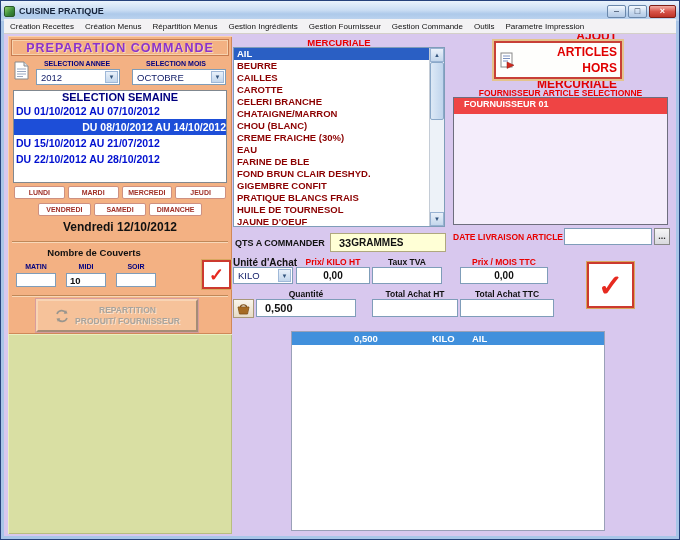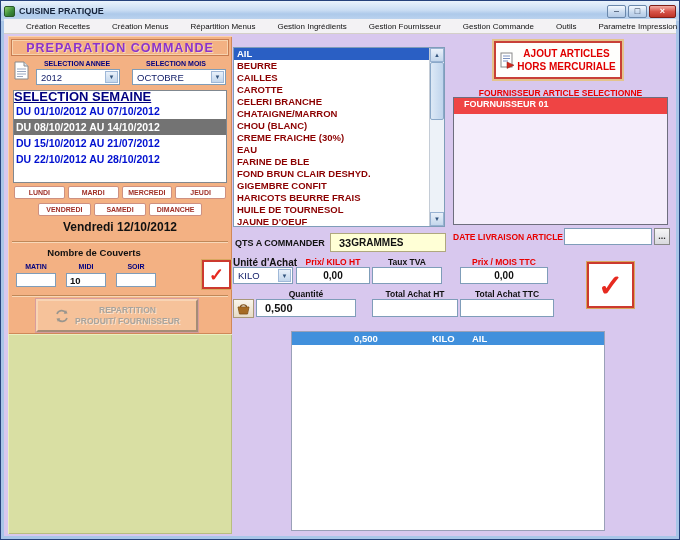--- a/index.html
+++ b/index.html
@@ -5,37 +5,37 @@
   *{box-sizing:border-box;}
   html,body{margin:0;padding:0;width:680px;height:540px;}
   body{font-family:"Liberation Sans",sans-serif;background:#9EB6D8;overflow:hidden;}
   .window{position:relative;width:680px;height:540px;background:#A9C6E8;box-shadow:inset 0 0 0 1px #26427C;}
   .titlebar{position:absolute;left:1px;top:1px;right:1px;height:20px;display:flex;align-items:center;padding:0 3px;background:linear-gradient(180deg,#EAF3FC,#CBDEF4 45%,#ADC9EA 65%,#C0D6F0);}
   .appicon{width:11px;height:11px;margin-right:4px;border-radius:2px;background:linear-gradient(135deg,#8FD06A,#3A8A3A 60%,#2A6A2A);border:1px solid #2A5A2A;}
   .apptitle{font-size:9px;color:#15243C;font-weight:bold;flex:1;}
   .tbtns{display:flex;gap:2px;}
   .tb{width:19px;height:13px;border:1px solid #6A88AC;border-radius:2px;background:linear-gradient(#F4F9FE,#C6D8EE 60%,#B4CAE6);font-size:9px;line-height:11px;text-align:center;color:#1A2A44;}
   .tb.close{width:27px;background:linear-gradient(#F2AFA5,#D8544A 50%,#BE3428);border-color:#7E1E16;color:#fff;font-weight:bold;}
-  .menubar{position:absolute;left:4px;top:19px;width:672px;height:15px;background:#F3F2F4;border-bottom:1px solid #D4D0C8;display:flex;align-items:center;gap:18px;padding:0 20px;}
+  .menubar{position:absolute;left:4px;top:19px;width:672px;height:15px;background:#F3F2F4;border-bottom:1px solid #D4D0C8;display:flex;align-items:center;gap:7px;padding:0 4px;}
   .mi{font-size:8px;color:#111;white-space:nowrap;padding:1px 2px;}
   .content{position:absolute;left:4px;top:34px;width:672px;height:502px;background:#D8C8EE;overflow:hidden;}
 
   
   .leftpanel{position:absolute;left:4px;top:2px;width:224px;height:298px;background:#F3B183;box-shadow:inset 1px 1px 0 #FAD2AC, inset -1px -1px 0 #D08858;}
   .greenpanel{position:absolute;left:4px;top:300px;width:224px;height:200px;background:#D9DFA3;box-shadow:inset 1px 1px 0 #EAEFC2, inset -1px -1px 0 #B8BE80;}
   .ltitle{position:absolute;left:3px;top:3px;width:218px;height:17px;line-height:17px;text-align:center;font-weight:bold;font-size:12.5px;letter-spacing:1px;color:#8A33CC;border:1px solid #C87C50;box-shadow:inset 0 0 0 1px #F6D2AE;text-shadow:1px 1px 0 rgba(255,255,255,.45);white-space:nowrap;overflow:hidden;}
   .slbl{position:absolute;font-size:7px;font-weight:bold;color:#000080;text-align:center;white-space:nowrap;}
   .combo{position:absolute;height:16px;background:#fff;border:1px solid #7F9DB9;}
   .cval{position:absolute;left:4px;top:2px;font-size:9.5px;font-weight:normal;color:#14206A;white-space:nowrap;}
   .carrow{position:absolute;right:1px;top:1px;bottom:1px;width:13px;display:flex;align-items:center;justify-content:center;background:linear-gradient(#E9F1FA,#C3D6EC);border:1px solid #9FB8D8;font-size:6px;color:#33557E;}
   .docicon{position:absolute;left:6px;top:25px;}
   .weekbox{position:absolute;left:5px;top:54px;width:214px;height:93px;background:#fff;border:1px solid #808890;overflow:hidden;}
-  .weekhdr{height:12px;line-height:12px;text-align:left;font-size:13px;font-weight:bold;color:#000080;text-decoration:underline;}
+  .weekhdr{height:12px;line-height:12px;text-align:center;font-size:11px;font-weight:bold;color:#000080;}
   .wrow{height:16px;line-height:16px;font-size:10.5px;font-weight:bold;color:#0010D0;padding-left:2px;white-space:nowrap;overflow:hidden;}
-  .wrow.selected{background:#737373;color:#fff;}
+  .wrow.selected{background:#1d4ed8;color:#fff;text-align:right;}
   .dayrow{position:absolute;display:flex;gap:3px;height:13px;}
   .daybtn{flex:1;background:#fff;border:1px solid #CE9080;border-radius:2px;font-size:7px;font-weight:bold;color:#A03028;display:flex;align-items:center;justify-content:center;white-space:nowrap;}
   .datelbl{position:absolute;left:0;top:184px;width:100%;text-align:center;font-size:12px;font-weight:bold;color:#111;}
   .hdiv{position:absolute;left:4px;right:4px;height:2px;border-top:1px solid #C08858;border-bottom:1px solid #F8D8B8;}
   .clbl{position:absolute;width:40px;text-align:center;font-size:7px;font-weight:bold;color:#000080;}
   .tbox{position:absolute;background:#fff;border:1px solid #7F9DB9;font-family:inherit;font-weight:bold;font-size:9.5px;color:#111;padding:0 3px;}
   input.tbox{outline:none;}
   .chkbtn{position:absolute;background:#fff;border:2px solid #CC3A2E;outline:1px solid #D8A860;display:flex;align-items:center;justify-content:center;}
   .chk{color:#E62A20;font-weight:bold;}
   .repbtn{position:absolute;left:28px;top:263px;width:162px;height:33px;background:#F6C29A;border:2px outset #F8D4B4;outline:1px solid #D89C9C;display:flex;align-items:center;justify-content:center;gap:5px;}
@@ -55,21 +55,21 @@
   .sthumb{position:absolute;left:0;top:14px;width:14px;height:58px;background:linear-gradient(90deg,#DDE9F6,#BFD4EC);border:1px solid #8AA8C8;border-radius:2px;}
   .qtybox{position:absolute;left:326px;top:199px;width:116px;height:19px;background:#FFFFD6;border:1px solid #AFA87E;display:flex;align-items:center;}
   .qtyval{font-size:11px;font-weight:bold;color:#111;margin-left:8px;}
   .qtyunit{font-size:10px;font-weight:bold;color:#111;}
   .basketbtn{position:absolute;left:229px;top:265px;width:21px;height:19px;background:linear-gradient(#FAF6EC,#E7DCC6);border:1px solid #A89878;display:flex;align-items:center;justify-content:center;}
   .otable{position:absolute;left:287px;top:297px;width:314px;height:200px;background:#fff;border:1px solid #9AA0B8;overflow:hidden;}
   .orow{position:relative;height:13px;background:#4190DC;color:#fff;font-size:9.5px;font-weight:bold;line-height:13px;}
   .orow span{position:absolute;top:0;}
   .oc1{left:62px;} .oc2{left:140px;} .oc3{left:180px;}
   .ajout{position:absolute;left:490px;top:7px;width:128px;height:38px;background:#FEFEFC;border:2px solid #C84038;outline:2px solid #E4C48C;display:flex;align-items:center;padding:0 3px;}
-  .ajouttxt{flex:1;text-align:center;color:#E00000;font-weight:bold;font-size:10px;line-height:1.35;}
+  .ajouttxt{flex:1;text-align:right;color:#E00000;font-weight:bold;font-size:12px;line-height:1.35;}
   .flist{position:absolute;left:449px;top:63px;width:215px;height:128px;background:#F4EDFB;border:1px solid #6E6E7E;overflow:hidden;}
   .frow{height:16px;line-height:13px;background:#ef4444;color:#fff;font-size:9px;font-weight:bold;padding-left:10px;white-space:nowrap;}
   .dots{position:absolute;left:650px;top:194px;width:16px;height:17px;background:linear-gradient(#F6F6F6,#D9D9DE);border:1px solid #888;font-size:9px;font-weight:bold;text-align:center;line-height:14px;color:#333;}
 </style>
 </head>
 <body>
 
 <div class="window">
   <div class="titlebar">
     <span class="appicon"></span>
@@ -160,34 +160,35 @@
           </svg>
         <div class="reptext">
           <div>REPARTITION</div>
           <div>PRODUIT/ FOURNISSEUR</div>
         </div>
       </div>
     </div>
 
     <div class="greenpanel"></div>
 
+    <div class="seclbl red ctr" style="left:229px;top:3px;width:212px;font-size:9.5px;">MERCURIALE</div>
     <div class="mlist">
       <div class="mrow selected">AIL</div>
       <div class="mrow">BEURRE</div>
       <div class="mrow">CAILLES</div>
       <div class="mrow">CAROTTE</div>
       <div class="mrow">CELERI BRANCHE</div>
       <div class="mrow">CHATAIGNE/MARRON</div>
       <div class="mrow">CHOU (BLANC)</div>
       <div class="mrow">CREME FRAICHE (30%)</div>
       <div class="mrow">EAU</div>
       <div class="mrow">FARINE DE BLE</div>
       <div class="mrow">FOND BRUN CLAIR DESHYD.</div>
       <div class="mrow">GIGEMBRE CONFIT</div>
-      <div class="mrow">HARICOTS BEURRE FRAIS</div>
+      <div class="mrow">PRATIQUE BLANCS FRAIS</div>
       <div class="mrow">HUILE DE TOURNESOL</div>
       <div class="mrow">JAUNE D'OEUF</div>
       <div class="vscroll">
         <div class="sarrow up">▲</div>
         <div class="sthumb"></div>
         <div class="sarrow down">▼</div>
       </div>
     </div>
 
     <div class="seclbl" style="left:231px;top:204px;width:94px;font-size:9px;">QTS A COMMANDER</div>

